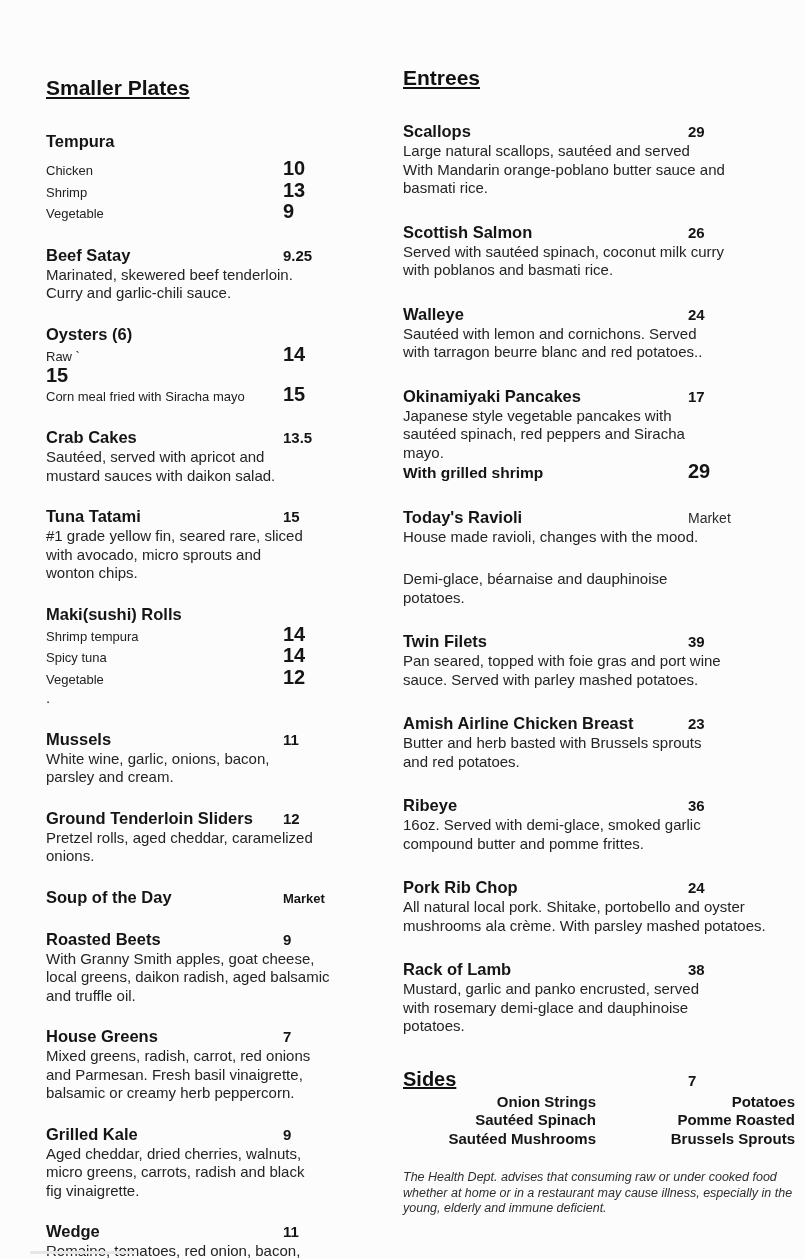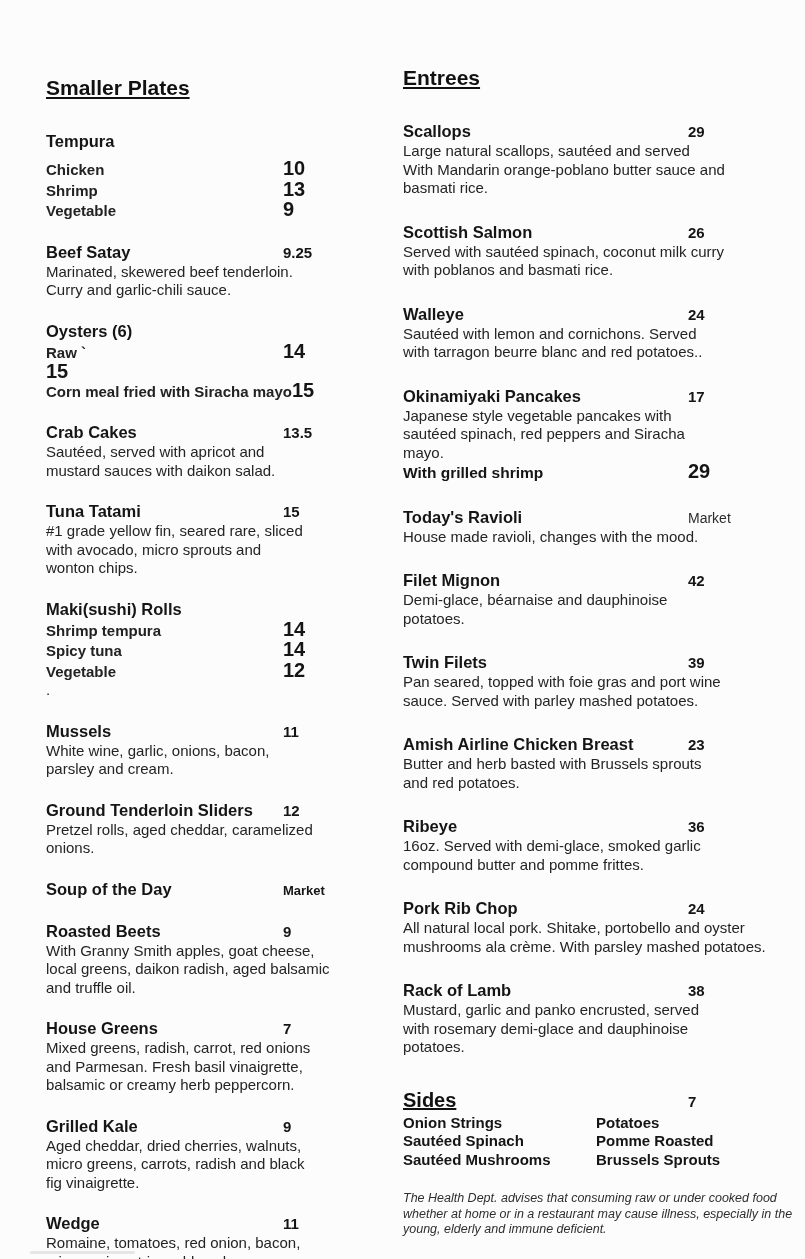--- a/index.html
+++ b/index.html
@@ -42,42 +42,41 @@
     color: #151515;
   }
   .item-price.market-bold   { font-size: 13px; font-weight: bold; }
   .item-price.market-regular{ font-size: 14px; font-weight: normal; color: #2b2b2b; }
 
   .variants { }
   .variants.gap-above { margin-top: 7px; }
   .variant-row { display: flex; align-items: baseline; line-height: 18.5px; }
   .variant-label {
     flex: 0 0 var(--price-x);
-    font-size: 15px;
+    font-size: 13px;
     white-space: nowrap;
     color: #222;
-    font-weight: bold;
   }
   .variant-row.variant-bold .variant-label { font-weight: bold; font-size: 15.5px; color: #151515; }
   .variant-price { font-size: 20px; font-weight: bold; white-space: nowrap; color: #151515; }
 
   .desc { font-size: 15px; line-height: 18.5px; color: #242424; }
   .desc-line { white-space: nowrap; }
 
   .sides { margin-top: 14px; }
   .sides-heading {
     flex: 0 0 var(--price-x);
     font-size: 20px;
     font-weight: bold;
     text-decoration: underline;
     white-space: nowrap;
     color: #111;
     margin-top: 8px;
   }
-  .sides-grid { display: grid; grid-template-columns: 193px auto; margin-top: 2px; }
+  .sides-grid { display: grid; grid-template-columns: 193px auto; margin-top: 2px; text-align: right; }
   .sides-col { }
   .side-item {
     font-size: 15px;
     font-weight: bold;
     line-height: 18.5px;
     white-space: nowrap;
     color: #151515;
   }
 
   .footer { margin-top: 22px; font-style: italic; color: #2e2e2e; }
@@ -316,24 +315,20 @@
         <div class="item">
           <div class="item-header">
             <span class="item-name">Today's Ravioli</span>
             <span class="item-price market-regular">Market</span>
           </div>
           <div class="desc">
             <div class="desc-line">House made ravioli, changes with the mood.</div>
           </div>
         </div>
         <div class="item">
-          <div class="item-header">
-            <span class="item-name">Filet Mignon</span>
-            <span class="item-price">42</span>
-          </div>
           <div class="desc">
             <div class="desc-line">Demi-glace, béarnaise and dauphinoise</div>
             <div class="desc-line">potatoes.</div>
           </div>
         </div>
         <div class="item">
           <div class="item-header">
             <span class="item-name">Twin Filets</span>
             <span class="item-price">39</span>
           </div>

